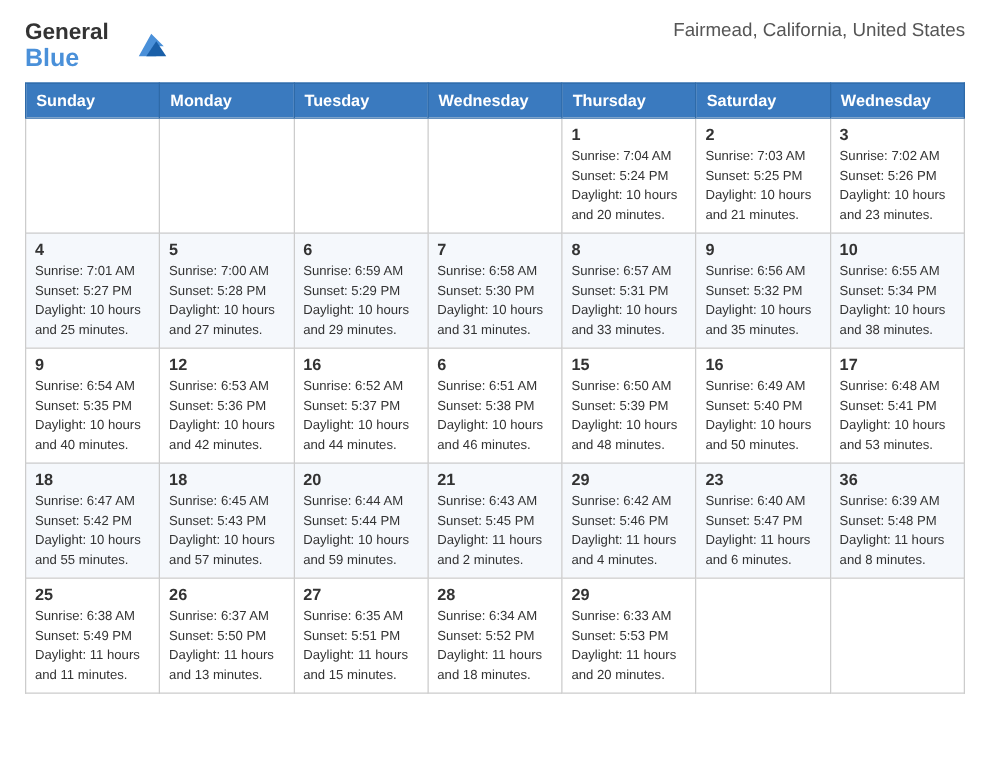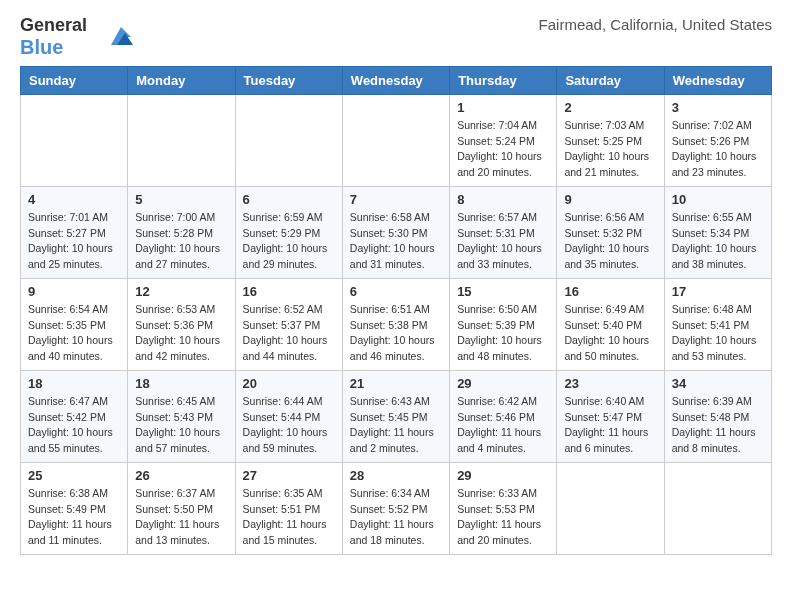--- a/index.html
+++ b/index.html
@@ -214,21 +214,21 @@
         </td>
         <td>
           <span class="day-number">29</span>
           <div class="day-info">Sunrise: 6:42 AM<br>Sunset: 5:46 PM<br>Daylight: 11 hours and 4 minutes.</div>
         </td>
         <td>
           <span class="day-number">23</span>
           <div class="day-info">Sunrise: 6:40 AM<br>Sunset: 5:47 PM<br>Daylight: 11 hours and 6 minutes.</div>
         </td>
         <td>
-          <span class="day-number">34</span>
+          <span class="day-number">36</span>
           <div class="day-info">Sunrise: 6:39 AM<br>Sunset: 5:48 PM<br>Daylight: 11 hours and 8 minutes.</div>
         </td>
       </tr>
       <tr>
         <td>
           <span class="day-number">25</span>
           <div class="day-info">Sunrise: 6:38 AM<br>Sunset: 5:49 PM<br>Daylight: 11 hours and 11 minutes.</div>
         </td>
         <td>
           <span class="day-number">26</span>

